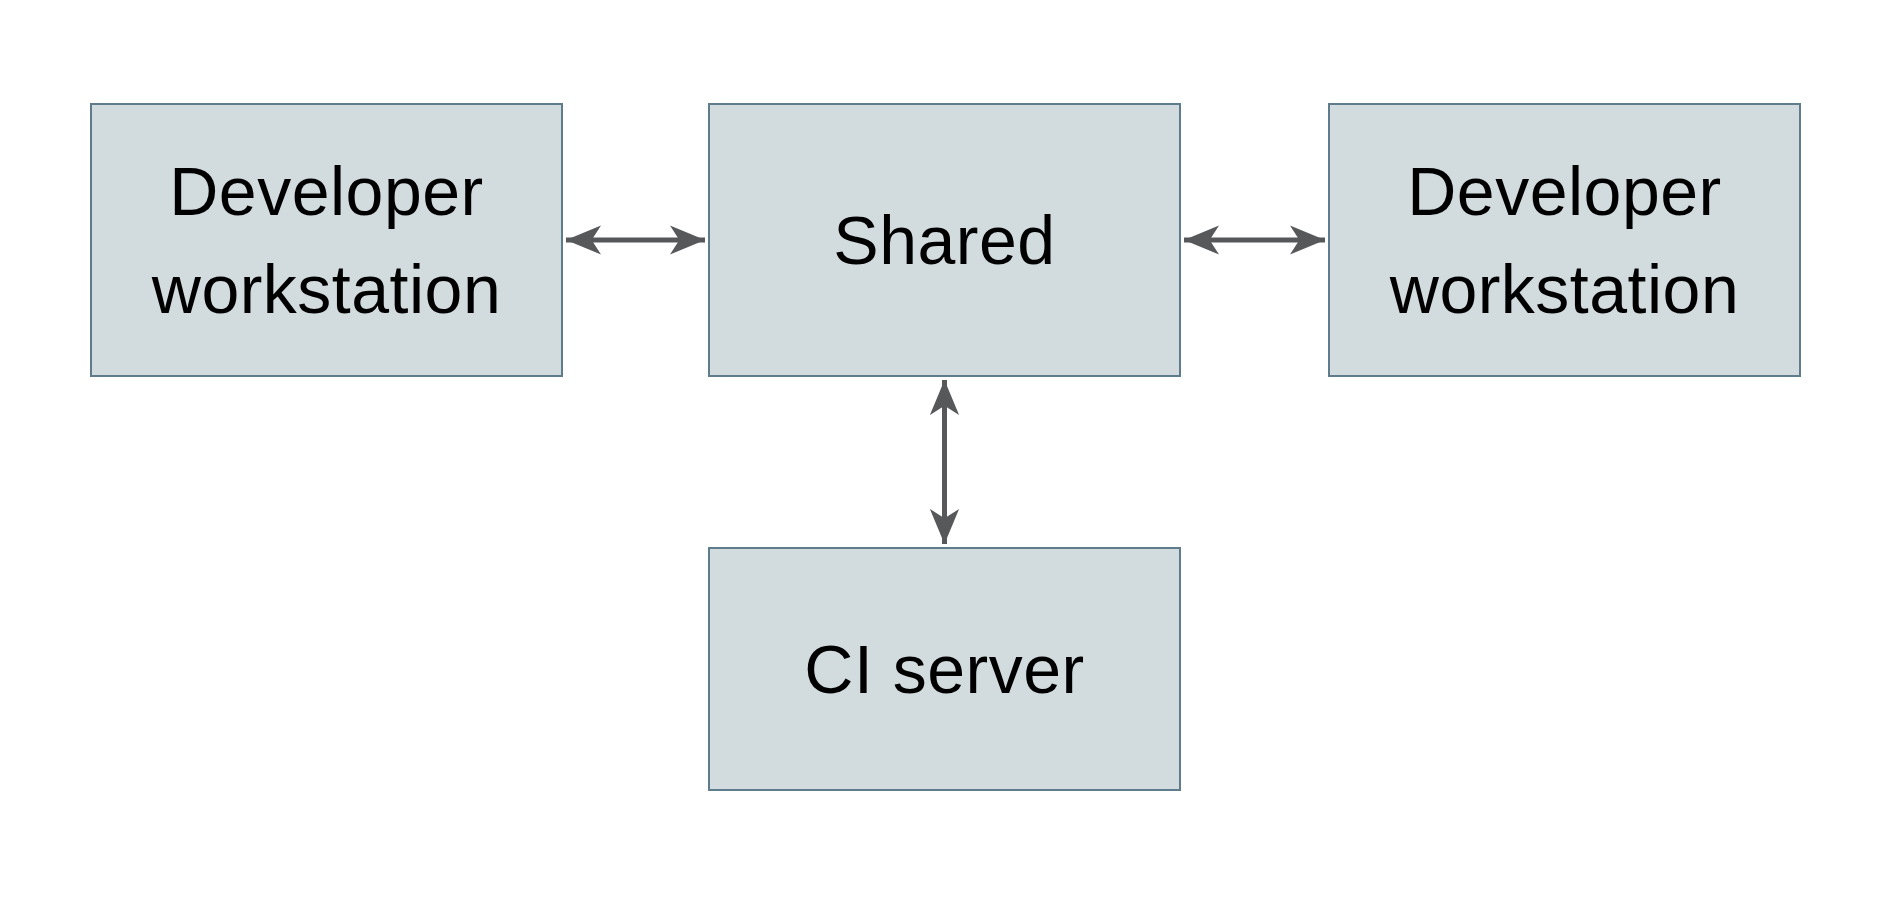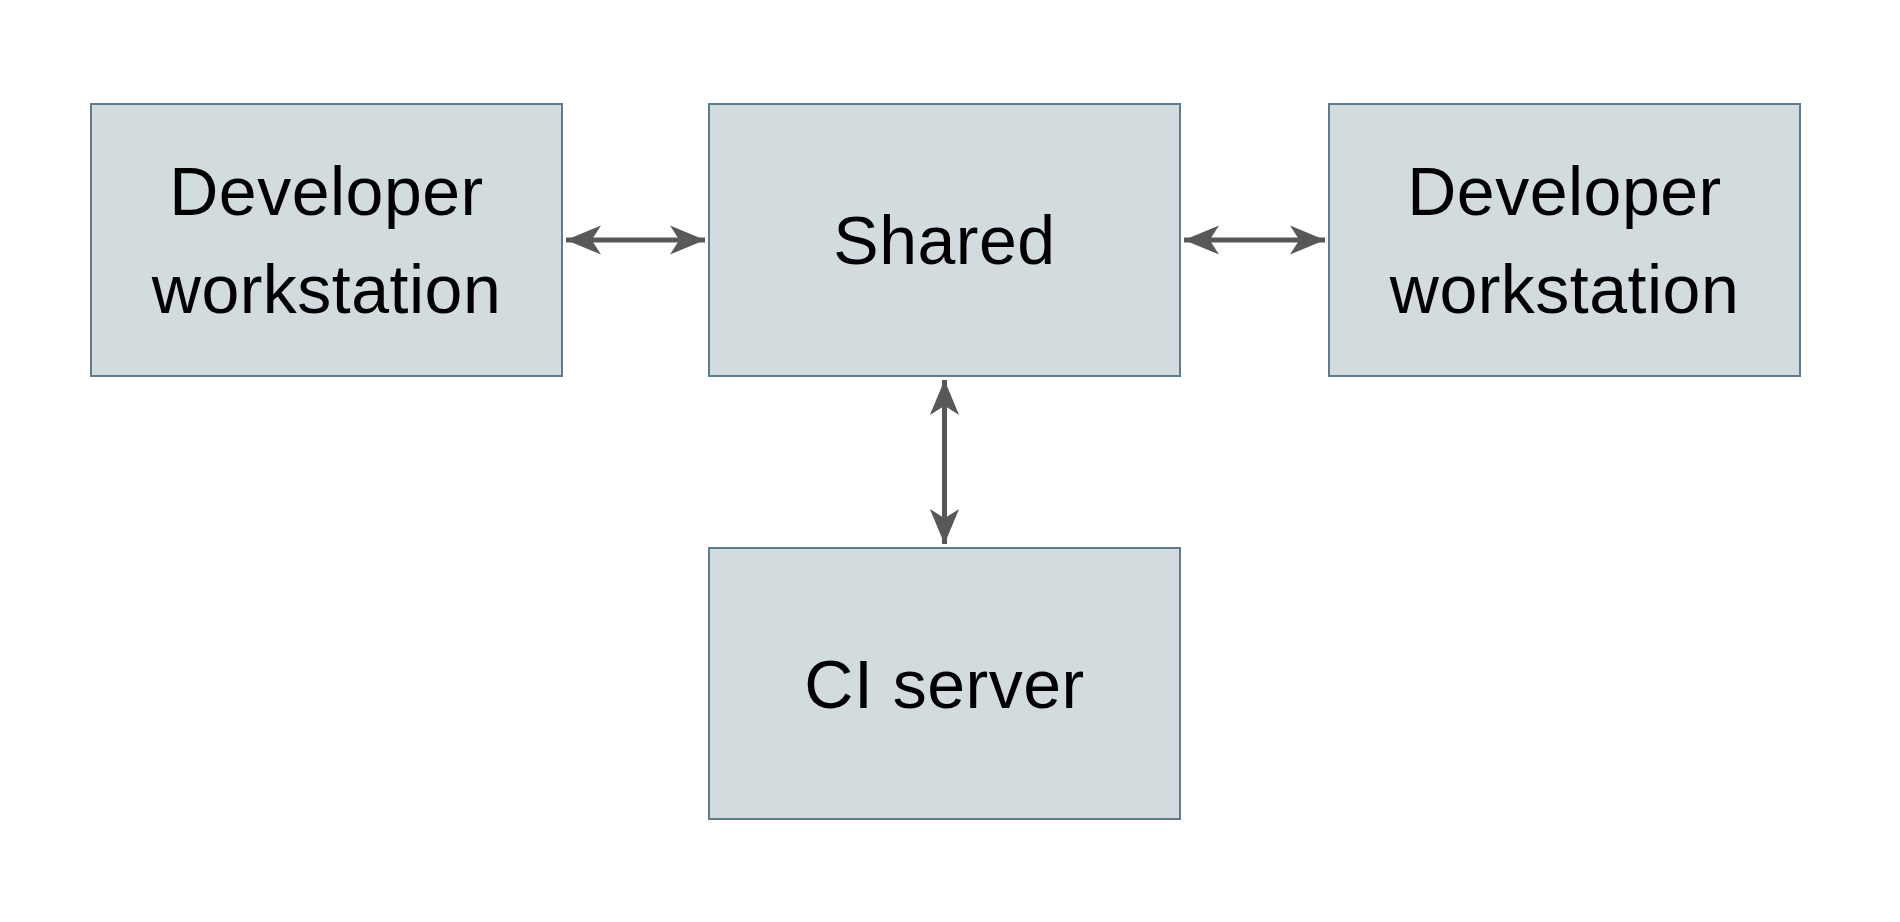--- a/index.html
+++ b/index.html
@@ -48,21 +48,21 @@
   .node-line {
     font-size: 68px;
     line-height: 98px;
     color: var(--text);
     white-space: nowrap;
     letter-spacing: 0.5px;
   }
   .node-dev-left    { left: 90px;   top: 103px; }
   .node-cache       { left: 708px;  top: 103px; }
   .node-dev-right   { left: 1328px; top: 103px; }
-  .node-ci          { left: 708px;  top: 547px; height: 273px; }
+  .node-ci          { left: 708px;  top: 547px; height: 244px; }
 </style>
 </head>
 <body>
 
 <div class="canvas">
 
   <svg class="edges" viewBox="0 0 1900 922" xmlns="http://www.w3.org/2000/svg" aria-hidden="true">
     <defs>
       <marker id="ah" viewBox="0 0 12 10" markerWidth="7" markerHeight="6" refX="12" refY="5" orient="auto-start-reverse" markerUnits="strokeWidth">
         <path class="arrowhead" d="M0,0 L12,5 L0,10 L3.2,5 Z"></path>

